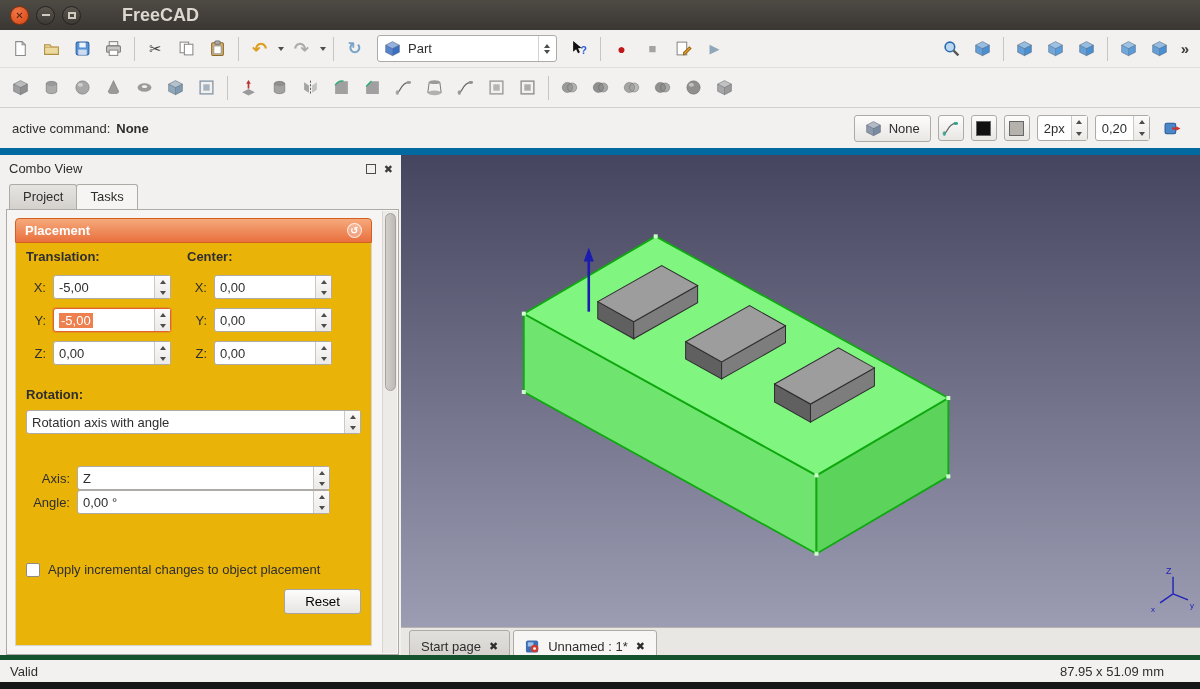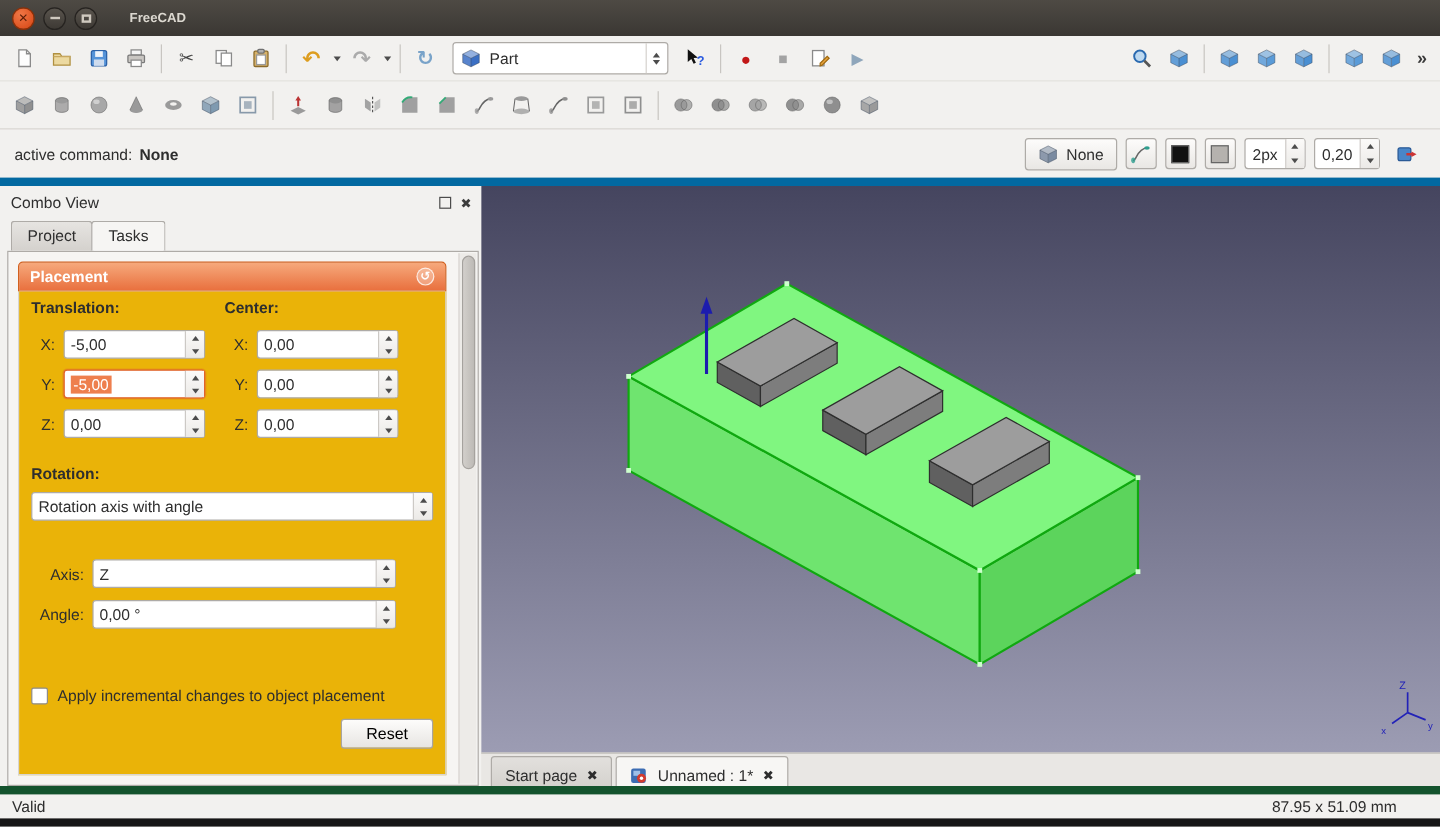--- a/index.html
+++ b/index.html
@@ -6,21 +6,21 @@
   body{font-family:"Liberation Sans","DejaVu Sans",sans-serif;font-size:13px;color:#2e2e2e;background:#555}
   .window{width:1200px;height:689px;background:#f2f1ef;display:flex;flex-direction:column;overflow:hidden;position:relative}
 
   
   .titlebar{height:30px;flex:0 0 30px;background:linear-gradient(#4e4a44,#3a3733);display:flex;align-items:center;padding:0 10px;gap:7px}
   .winbtn{width:19px;height:19px;border-radius:50%;display:flex;align-items:center;justify-content:center;font-size:10px;cursor:default}
   .winbtn.close{background:radial-gradient(circle at 35% 30%,#f07746,#d64513);border:1px solid #8a3009;color:#571c06;font-weight:bold}
   .winbtn.min,.winbtn.max{background:linear-gradient(#5a554e,#3d3934);border:1px solid #262320}
   .mingl{width:8px;height:2px;background:#cfc9bf;display:block}
   .maxgl{width:8px;height:7px;border:2px solid #cfc9bf;display:block}
-  .titlebar .title{color:#dcd8d0;font-weight:bold;font-size:11px;margin-left:20px}
+  .titlebar .title{color:#dcd8d0;font-weight:bold;font-size:18px;margin-left:34px}
 
   
   .toolbar{display:flex;align-items:center;background:#f2f1ef;padding:0 5px}
   .toolbar.row1{height:38px;flex:0 0 38px;border-bottom:1px solid #e0ded9}
   .toolbar.row2{height:40px;flex:0 0 40px;border-bottom:1px solid #d3d0cb}
   .tbtn{width:31px;height:31px;border:none;background:transparent;display:flex;align-items:center;justify-content:center;border-radius:3px;flex:0 0 auto}
   .sep{width:1px;height:24px;background:#c8c5c1;margin:0 5px;flex:0 0 1px}
   .ddbtn{width:11px;height:31px;display:flex;align-items:center;justify-content:center}
   .ic16{width:17px;height:17px;display:block}
   .ic15{width:15px;height:15px;display:block}
@@ -75,38 +75,38 @@
   .lab2{width:44px;text-align:right}
   .sfield{display:flex;border:1px solid #aeaba7;border-radius:3px;background:#fff;height:24px;width:118px;align-items:stretch}
   .sfield .val{flex:1;display:flex;align-items:center;padding:0 5px;overflow:hidden;white-space:nowrap}
   .sfield.focused{border-color:#e0622e;box-shadow:0 0 0 1px rgba(224,98,46,.35)}
   .sel{background:#ee7f4e;color:#fff;padding:0 2px}
   .sfield.wide{width:100%}
   .sfield.mid{width:253px}
   .hd2{font-weight:bold;margin-top:22px}
   .rot-combo{margin-top:8px}
   .axis-row{margin-top:32px}
-  .angle-row{margin-top:10px}
+  .angle-row{}
   .cb-row{display:flex;align-items:center;gap:8px;margin-top:48px}
   .cb{width:14px;height:14px;border:1px solid #8f8c88;background:#fff;border-radius:2px;flex:0 0 14px}
   .cb-lab{font-weight:normal}
   .reset-row{display:flex;justify-content:flex-end;margin-top:12px}
   .pushbtn{background:linear-gradient(#fdfcfb,#e7e5e2);border:1px solid #a8a5a1;border-radius:3px;padding:4px 20px}
 
   
   .viewport-area{flex:1;display:flex;flex-direction:column;margin-left:2px;min-width:0}
   .viewport{flex:1;position:relative;min-height:0}
   .scene{width:100%;height:100%;display:block}
   .doc-tabs{height:28px;flex:0 0 28px;background:#e9e7e4;border-top:1px solid #b7b4b0;display:flex;align-items:flex-start;padding:2px 0 0 8px;gap:3px}
   .dtab{display:flex;align-items:center;gap:8px;height:24px;padding:15px 11px;border:1px solid #aeaba7;border-radius:3px 3px 4px 4px;background:linear-gradient(#e2e0dd,#d2cfcb)}
   .dtab.active{background:#f7f6f4}
   .dtab-close{font-size:11px;font-weight:bold;color:#2d2d2d}
 
   
-  .statusbar{height:27px;flex:0 0 27px;display:flex;align-items:center;padding:0 10px;background:#f2f1ef;border-top:7px solid #14532d}
+  .statusbar{height:27px;flex:0 0 27px;display:flex;align-items:center;padding:0 10px;background:#f2f1ef;border-top:5px solid #14532d}
   .statusbar .dim{margin-left:auto;padding-right:26px}
   .bottom-strip{height:7px;flex:0 0 7px;background:#161616}
   .defs-holder{position:absolute;width:0;height:0;overflow:hidden}
 </style>
 </head>
 <body>
 
 <svg class="defs-holder" aria-hidden="true">
   <symbol id="s-page" viewBox="0 0 16 16">
       <path d="M3.5 1.5h6l3 3v10h-9z" fill="#fdfdfd" stroke="#8a8a8a"></path>

